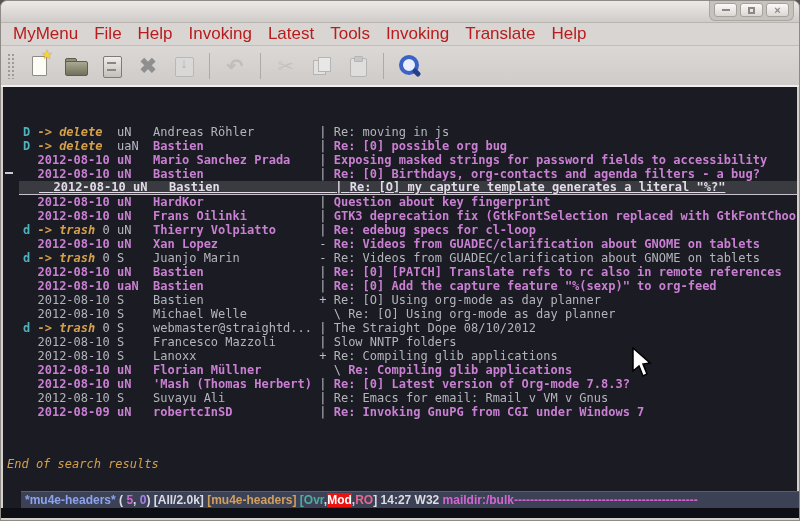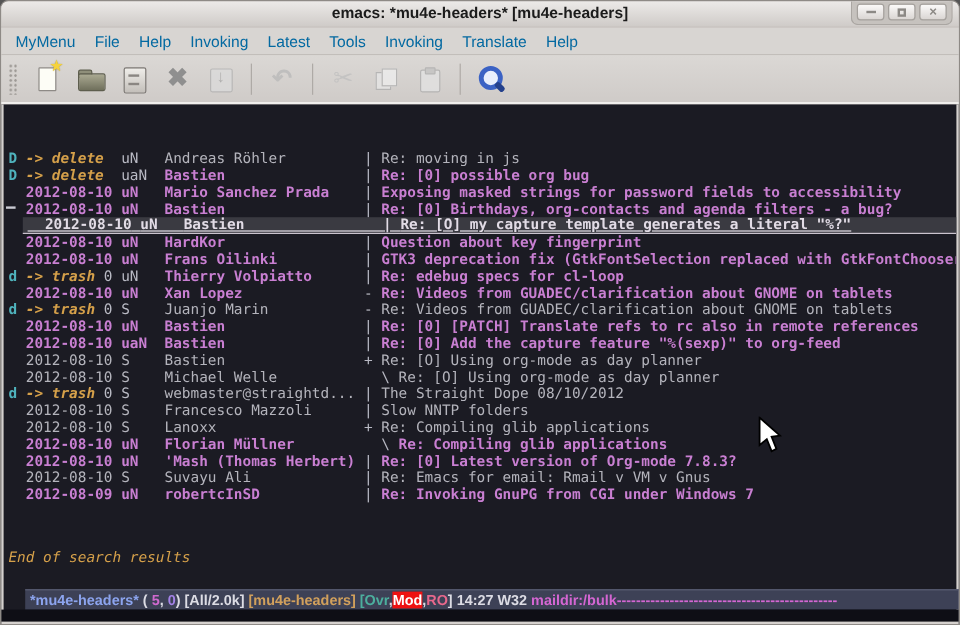--- a/index.html
+++ b/index.html
@@ -30,21 +30,21 @@
     display:flex;align-items:center;justify-content:center;cursor:default;
   }
   .glyph-min{display:block;width:8px;height:2px;background:#8c8985;}
   .glyph-max{display:block;width:7px;height:7px;border:2px solid #8c8985;}
   .glyph-close{font-size:11px;font-weight:bold;color:#8c8985;line-height:1;}
   
   .menubar{
     height:23px;background:#d8d5d2;display:flex;align-items:center;
     padding-left:4px;border-bottom:1px solid #c2beba;
   }
-  .menuitem{font-size:13px;color:#0369a1;padding:3px 8px;cursor:default;}
+  .menuitem{font-size:17px;color:#b91c1c;padding:3px 8px;cursor:default;}
   
   .toolbar{
     height:41px;background:linear-gradient(#dbd8d5,#cfcbc8);
     border-bottom:2px solid #f0eeec;
     display:flex;align-items:center;padding-left:6px;
   }
   .handle{
     width:7px;height:26px;margin-right:8px;
     background-image:radial-gradient(#9e9a96 1px,transparent 1.2px);
     background-size:4px 4px;
@@ -91,21 +91,21 @@
     border-left:2px solid #d5d1ce;border-right:2px solid #d5d1ce;
     font-family:"DejaVu Sans Mono","Liberation Mono",monospace;
     position:relative;overflow:hidden;white-space:pre;
   }
   .headerline{
     height:17px;line-height:17px;font-size:12px;font-weight:bold;
     color:var(--header,#e88ae0);background:#20202a;overflow:hidden;
   }
   .sorticon{margin-left:7px;}
   .rows{overflow:hidden;}
-  .row{height:14px;line-height:14px;font-size:12px;padding-left:4px;overflow:hidden;}
+  .row{height:14px;line-height:14px;font-size:12px;padding-left:20px;overflow:hidden;}
   .row.current{background:var(--current-bg,#3a3a41);border-bottom:1px solid #cac3ce;height:14px;line-height:13px;margin-left:16px;}
   .mk{color:var(--mark,#4fb3bd);font-weight:bold;}
   .tg{color:var(--mark-target,#d5a04a);font-style:italic;font-weight:bold;}
   .df{color:#b9bac4;}
   .un{color:var(--unread,#c97fd2);font-weight:bold;}
   .rd{color:var(--read,#b4b4bc);}
   .cu{color:#e2dce6;font-weight:bold;text-decoration:underline;}
   .endmarker{
     height:14px;line-height:14px;font-size:12px;padding-left:4px;
     color:var(--mark-target,#d5a04a);font-style:italic;
@@ -129,21 +129,20 @@
   .echo{position:absolute;left:0;right:0;bottom:0;height:12px;background:#0e0e15;}
   .winbottom{position:absolute;left:0;right:0;bottom:0;height:2px;background:#d5d1ce;}
   .cursor{position:absolute;left:630px;top:346px;pointer-events:none;}
 </style>
 </head>
 <body>
 
 <div class="window" data-name="emacs-window">
 
   <div class="titlebar" data-name="titlebar">
-    <div class="title" data-name="window-title">emacs: *mu4e-headers* [mu4e-headers]</div>
     <div class="winbtns" data-name="window-controls">
       <div class="wbtn" data-name="minimize-button">
           <span class="glyph-min" data-name="minimize-icon"></span>
         </div>
       <div class="wbtn" data-name="maximize-button">
           <span class="glyph-max" data-name="maximize-icon"></span>
         </div>
       <div class="wbtn" data-name="close-button">
           <span class="glyph-close" data-name="close-icon">×</span>
         </div>

